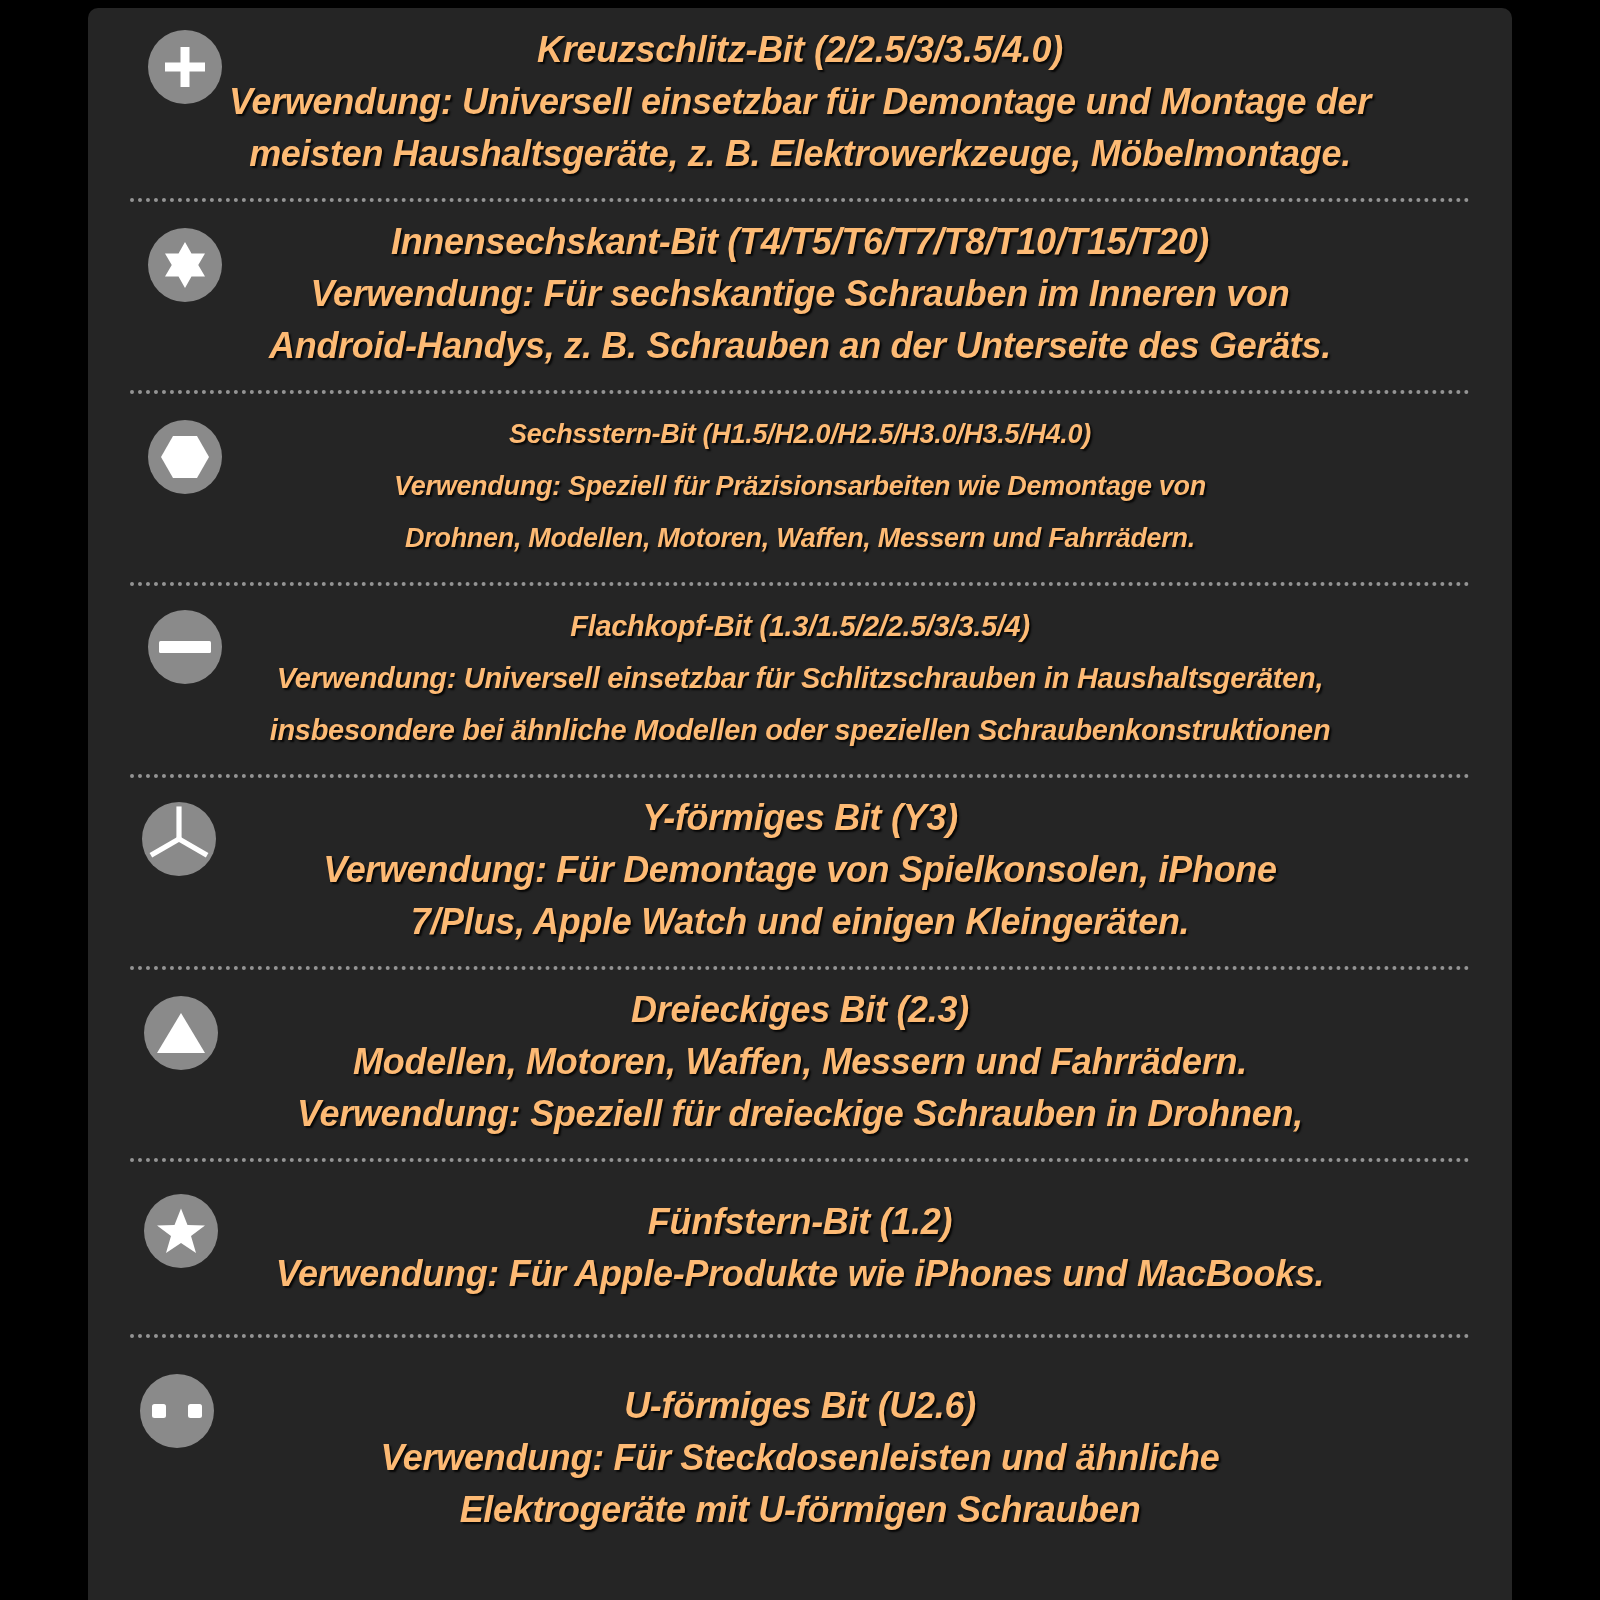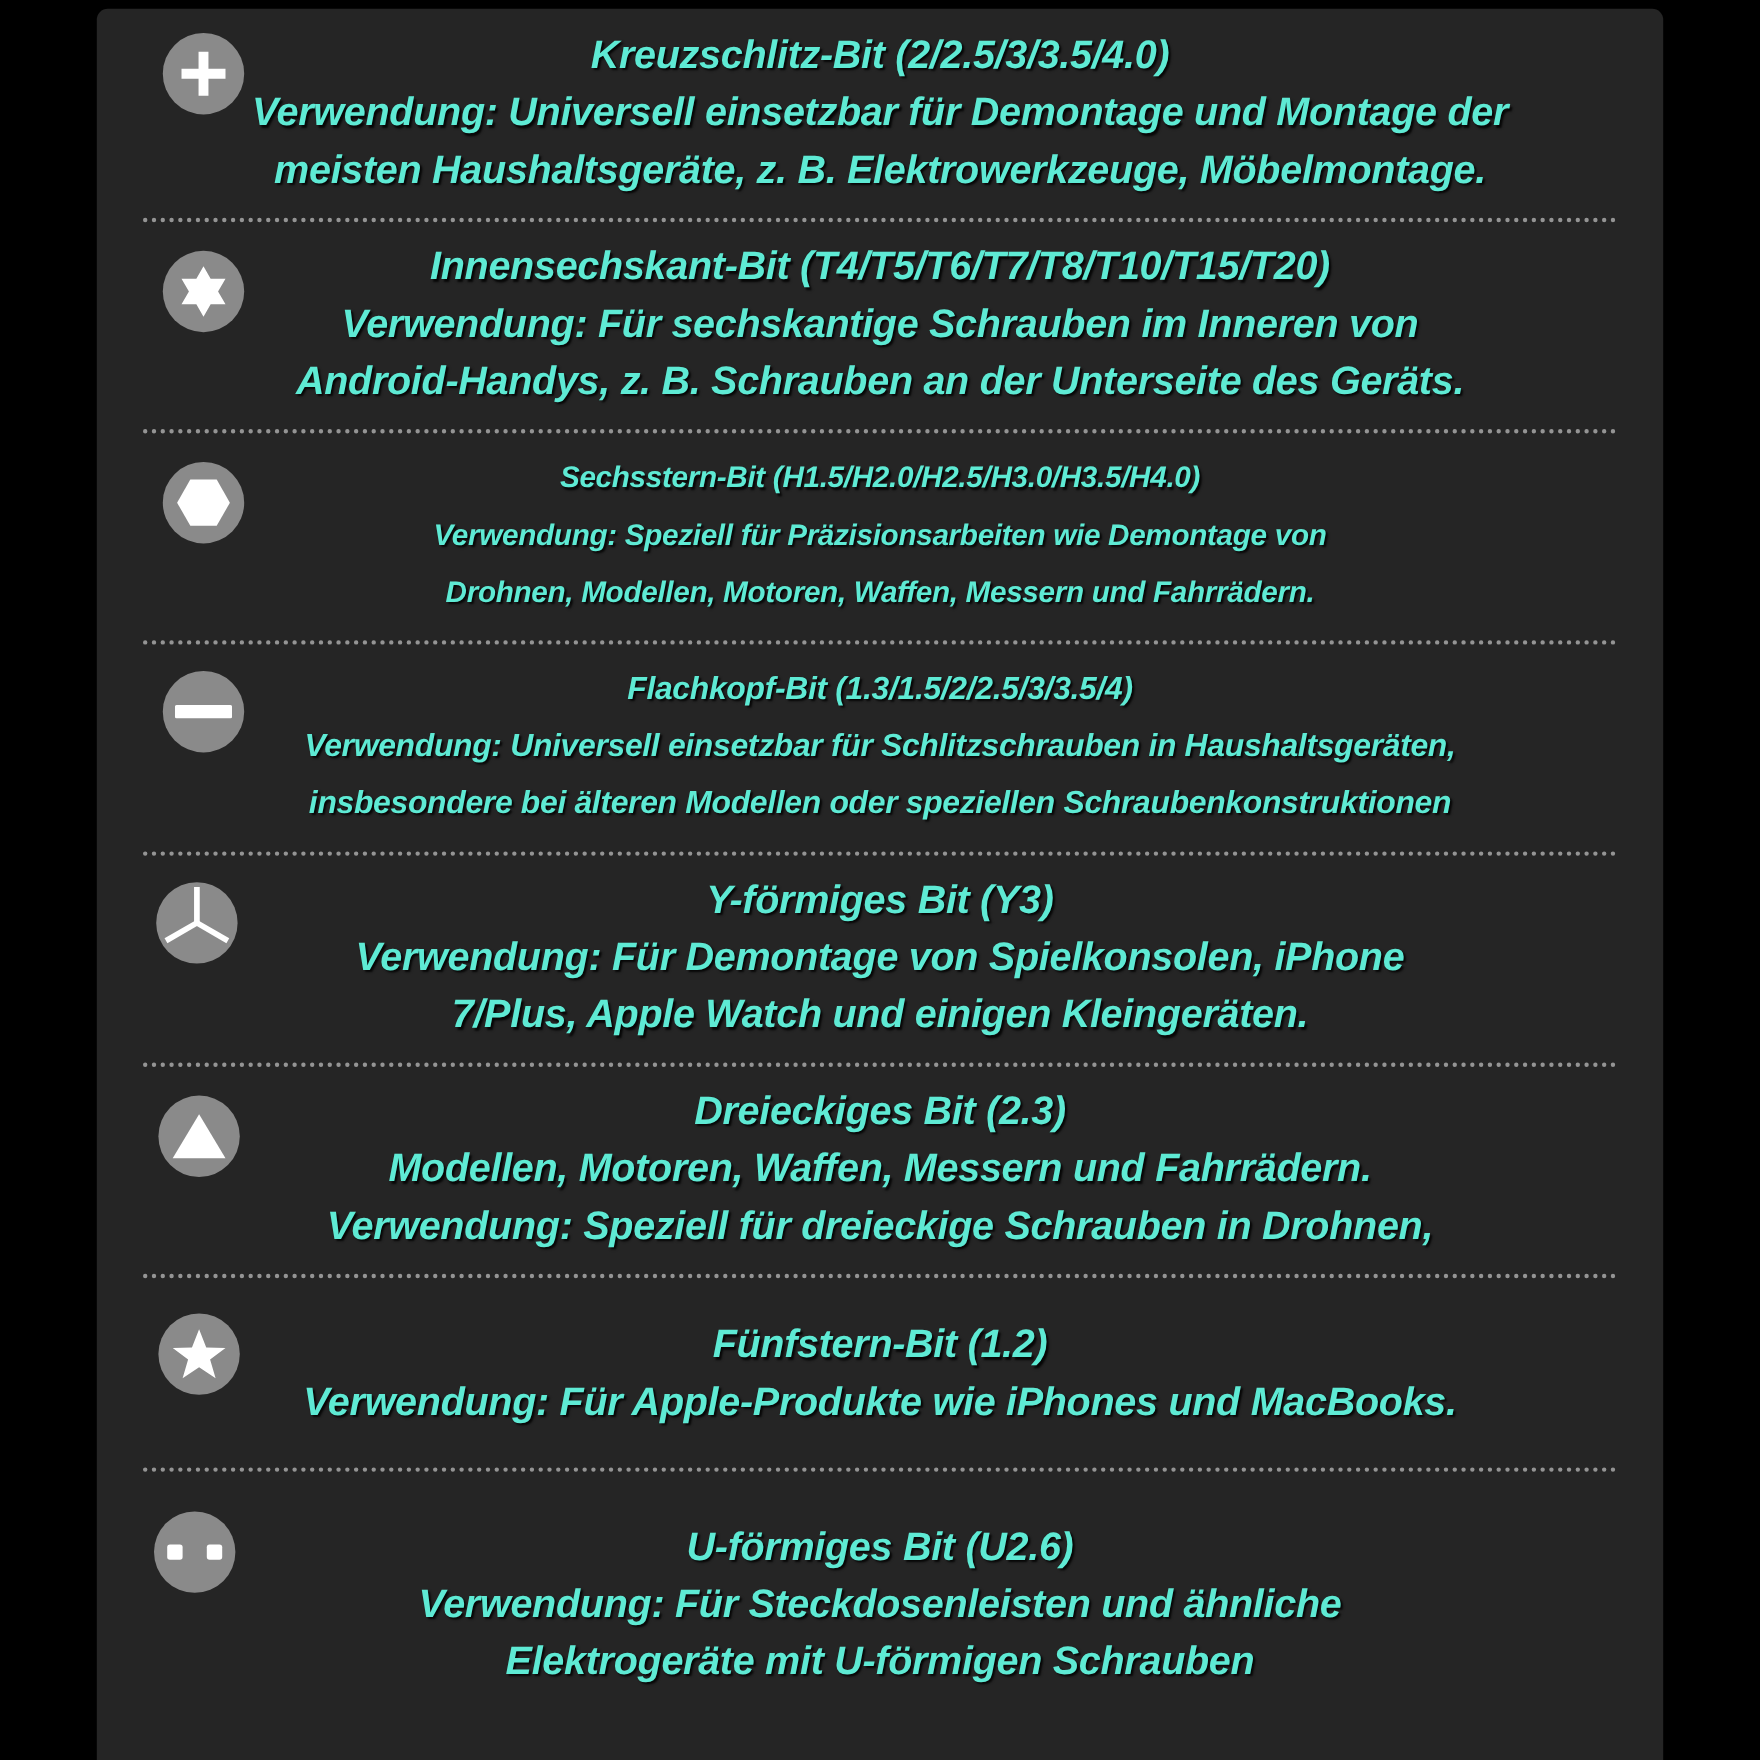--- a/index.html
+++ b/index.html
@@ -32,21 +32,21 @@
     border-radius:50%;
     background:#8a8a8a;
     display:flex; align-items:center; justify-content:center;
   }
   .icon-circle svg { display:block; }
   .text-block {
     padding:6px 58px 10px 58px;
     text-align:center;
   }
   .line {
-    color:#5eead4;
+    color:#fdba74;
     font-weight:bold;
     font-style:italic;
     font-stretch:condensed;
     font-size:35px;
     line-height:49px;
     letter-spacing:-0.3px;
     text-shadow:2px 2px 2px rgba(0,0,0,0.85);
     white-space:nowrap;
   }
   .divider {
@@ -125,21 +125,21 @@
     <div class="icon-wrap" style="--itop:16px;">
       <div class="icon-circle">
         <svg width="52" height="18" viewBox="0 0 104 36">
             <rect x="0" y="6" width="104" height="24" rx="3" fill="#ffffff"></rect>
           </svg>
       </div>
     </div>
     <div class="text-block">
       <div class="line">Flachkopf-Bit (1.3/1.5/2/2.5/3/3.5/4)</div>
       <div class="line">Verwendung: Universell einsetzbar für Schlitzschrauben in Haushaltsgeräten,</div>
-      <div class="line">insbesondere bei älteren Modellen oder speziellen Schraubenkonstruktionen</div>
+      <div class="line">insbesondere bei ähnliche Modellen oder speziellen Schraubenkonstruktionen</div>
     </div>
   </div>
   <div class="divider"></div>
 
   <div class="entry" id="e4">
     <div class="icon-wrap" style="--itop:16px; left:54px;">
       <div class="icon-circle">
         <svg width="74" height="74" viewBox="0 0 100 100">
           <g stroke="#ffffff" stroke-width="7" stroke-linecap="butt">
             <line x1="50" y1="50" x2="50" y2="6"></line>

